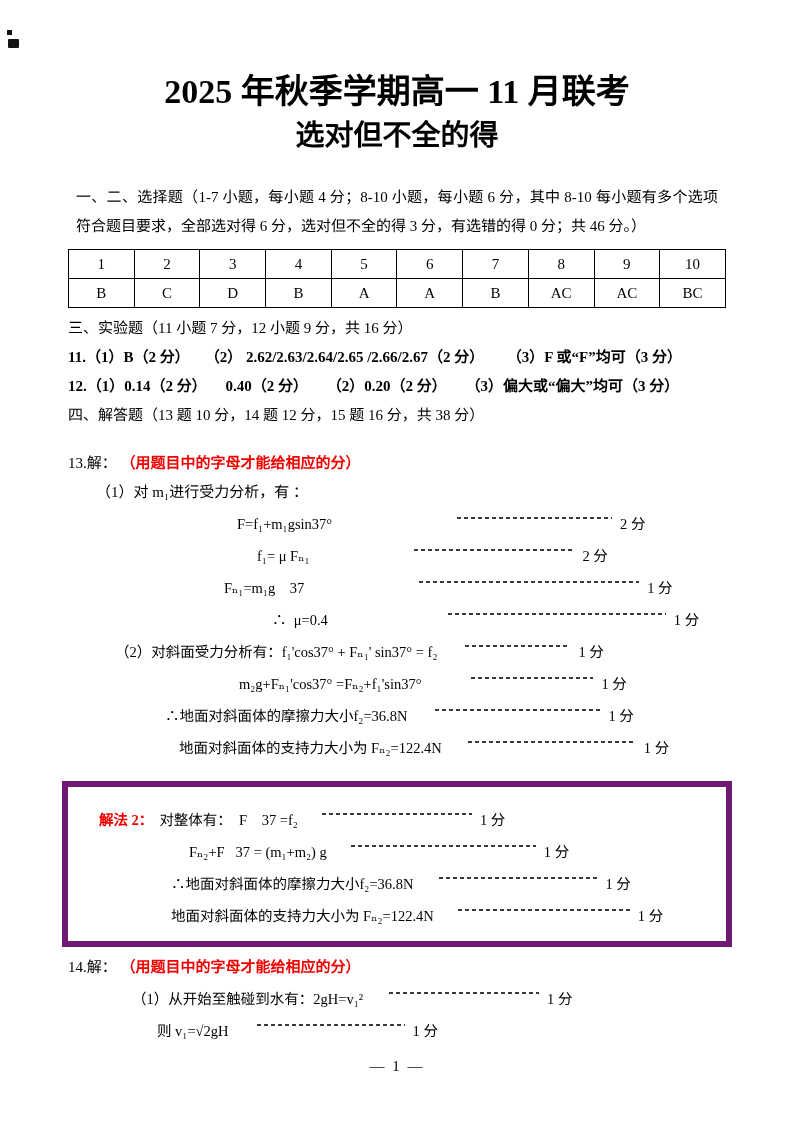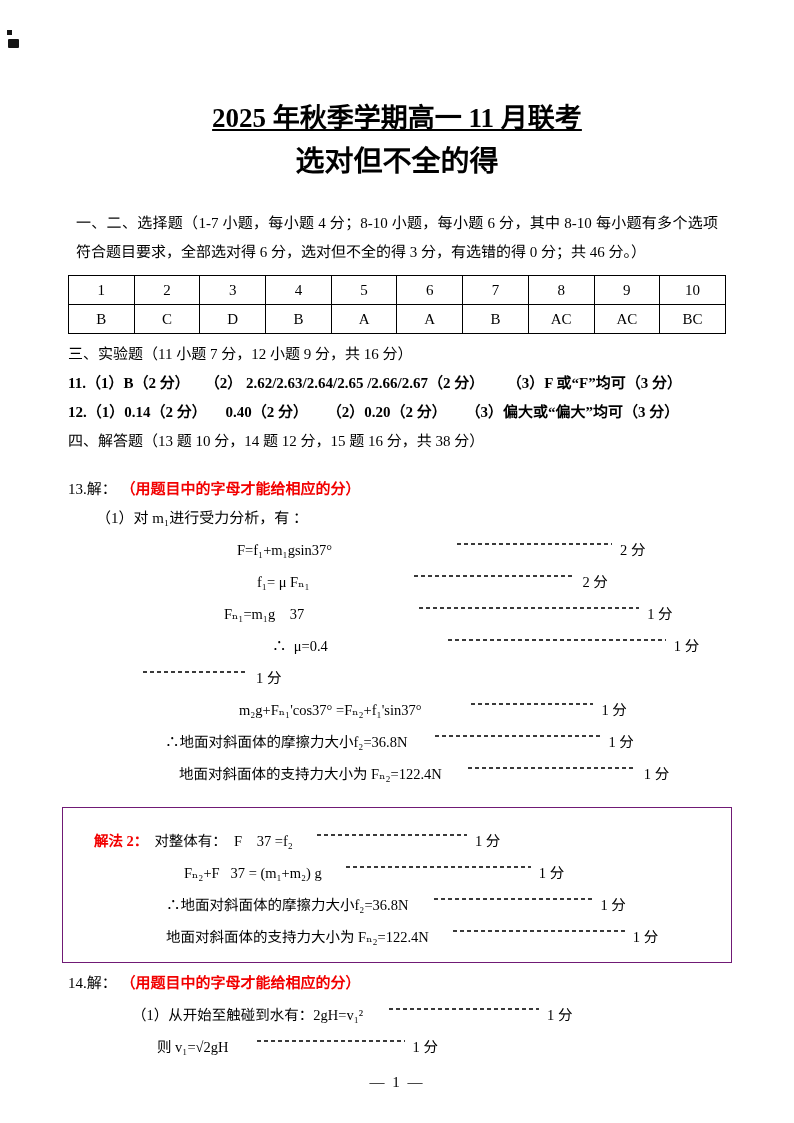--- a/index.html
+++ b/index.html
@@ -8,42 +8,42 @@
     background: #ffffff; color: #000000;
     font-family: "Liberation Serif", "DejaVu Serif", serif;
     position: relative; overflow: hidden;
   }
   .page { position: relative; width: 100%; height: 100%; padding: 0 68px; box-sizing: border-box; }
   .corner-mark { position: absolute; background: #151515; }
   .mark1 { left: 7px;  top: 30px; width: 5px;  height: 5px; }
   .mark2 { left: 8px;  top: 39px; width: 11px; height: 9px; border-radius: 1px; }
 
   .title { text-align: center; font-weight: 700; margin: 0; }
-  .t1 { padding-top: 100px; font-size: 27px; line-height: 36px; text-decoration: underline; }
+  .t1 { padding-top: 74px; font-size: 34px; line-height: 36px; }
   .t2 { font-size: 29px; line-height: 40px; margin-top: 5px; }
 
   .para { font-size: 15px; line-height: 29px; margin: 28px 8px 0; text-align: justify; }
 
   .ans-table { width: 100%; border-collapse: collapse; margin-top: 8px; table-layout: fixed; }
   .ans-table td { border: 1px solid #000; height: 28px; text-align: center; font-size: 15px; padding: 0; }
 
   .line { font-size: 15px; line-height: 18px; margin: 11px 0 0; }
   .preserve { white-space: pre-wrap; font-weight: bold; }
   .mt-lg { margin-top: 30px; }
   .mt-md { }
 
   .red { color: #f20000; font-weight: 700; }
 
   .eq-row { display: flex; align-items: flex-start; margin-top: 14px; font-size: 14.5px; line-height: 18px; margin-left: 19px; }
   .eq-row .eq { white-space: pre-wrap; }
   .leader { flex: none; height: 2px; margin-top: 2px;
             background: repeating-linear-gradient(90deg, #3a3a3a 0 4px, transparent 4px 7px); }
   .score { margin-left: 8px; white-space: nowrap; }
 
-  .sol2-box { border: 1px solid #701a75; margin: 24px -6px 0; padding: 10px 12px 16px; }
+  .sol2-box { border: 6px solid #701a75; margin: 24px -6px 0; padding: 10px 12px 16px; }
   .sol2-box .eq-row { font-size: 14.5px; }
   .sol2-label { margin-right: 6px; }
 
   .footer { text-align: center; font-size: 15px; margin-top: 18px; letter-spacing: 2px; }
 </style>
 </head>
 <body>
 
 <div class="page">
 
@@ -110,20 +110,21 @@
     <span class="eq">Fₙ₁=m₁g    37</span>
     <span class="leader" style="margin-left:115px;width:220px"></span>
     <span class="score">1 分</span>
   </div>
   <div class="eq-row" style="padding-left:185px">
     <span class="eq">∴  μ=0.4</span>
     <span class="leader" style="margin-left:120px;width:218px"></span>
     <span class="score">1 分</span>
   </div>
   <div class="eq-row" style="padding-left:28px">
+    <span class="eq">（2）对斜面受力分析有：f₁'cos37° + Fₙ₁' sin37° = f₂</span>
     <span class="leader" style="margin-left:28px;width:105px"></span>
     <span class="score">1 分</span>
   </div>
   <div class="eq-row" style="padding-left:152px">
     <span class="eq">m₂g+Fₙ₁'cos37° =Fₙ₂+f₁'sin37°</span>
     <span class="leader" style="margin-left:50px;width:122px"></span>
     <span class="score">1 分</span>
   </div>
   <div class="eq-row" style="padding-left:78px">
     <span class="eq">∴地面对斜面体的摩擦力大小f₂=36.8N</span>

